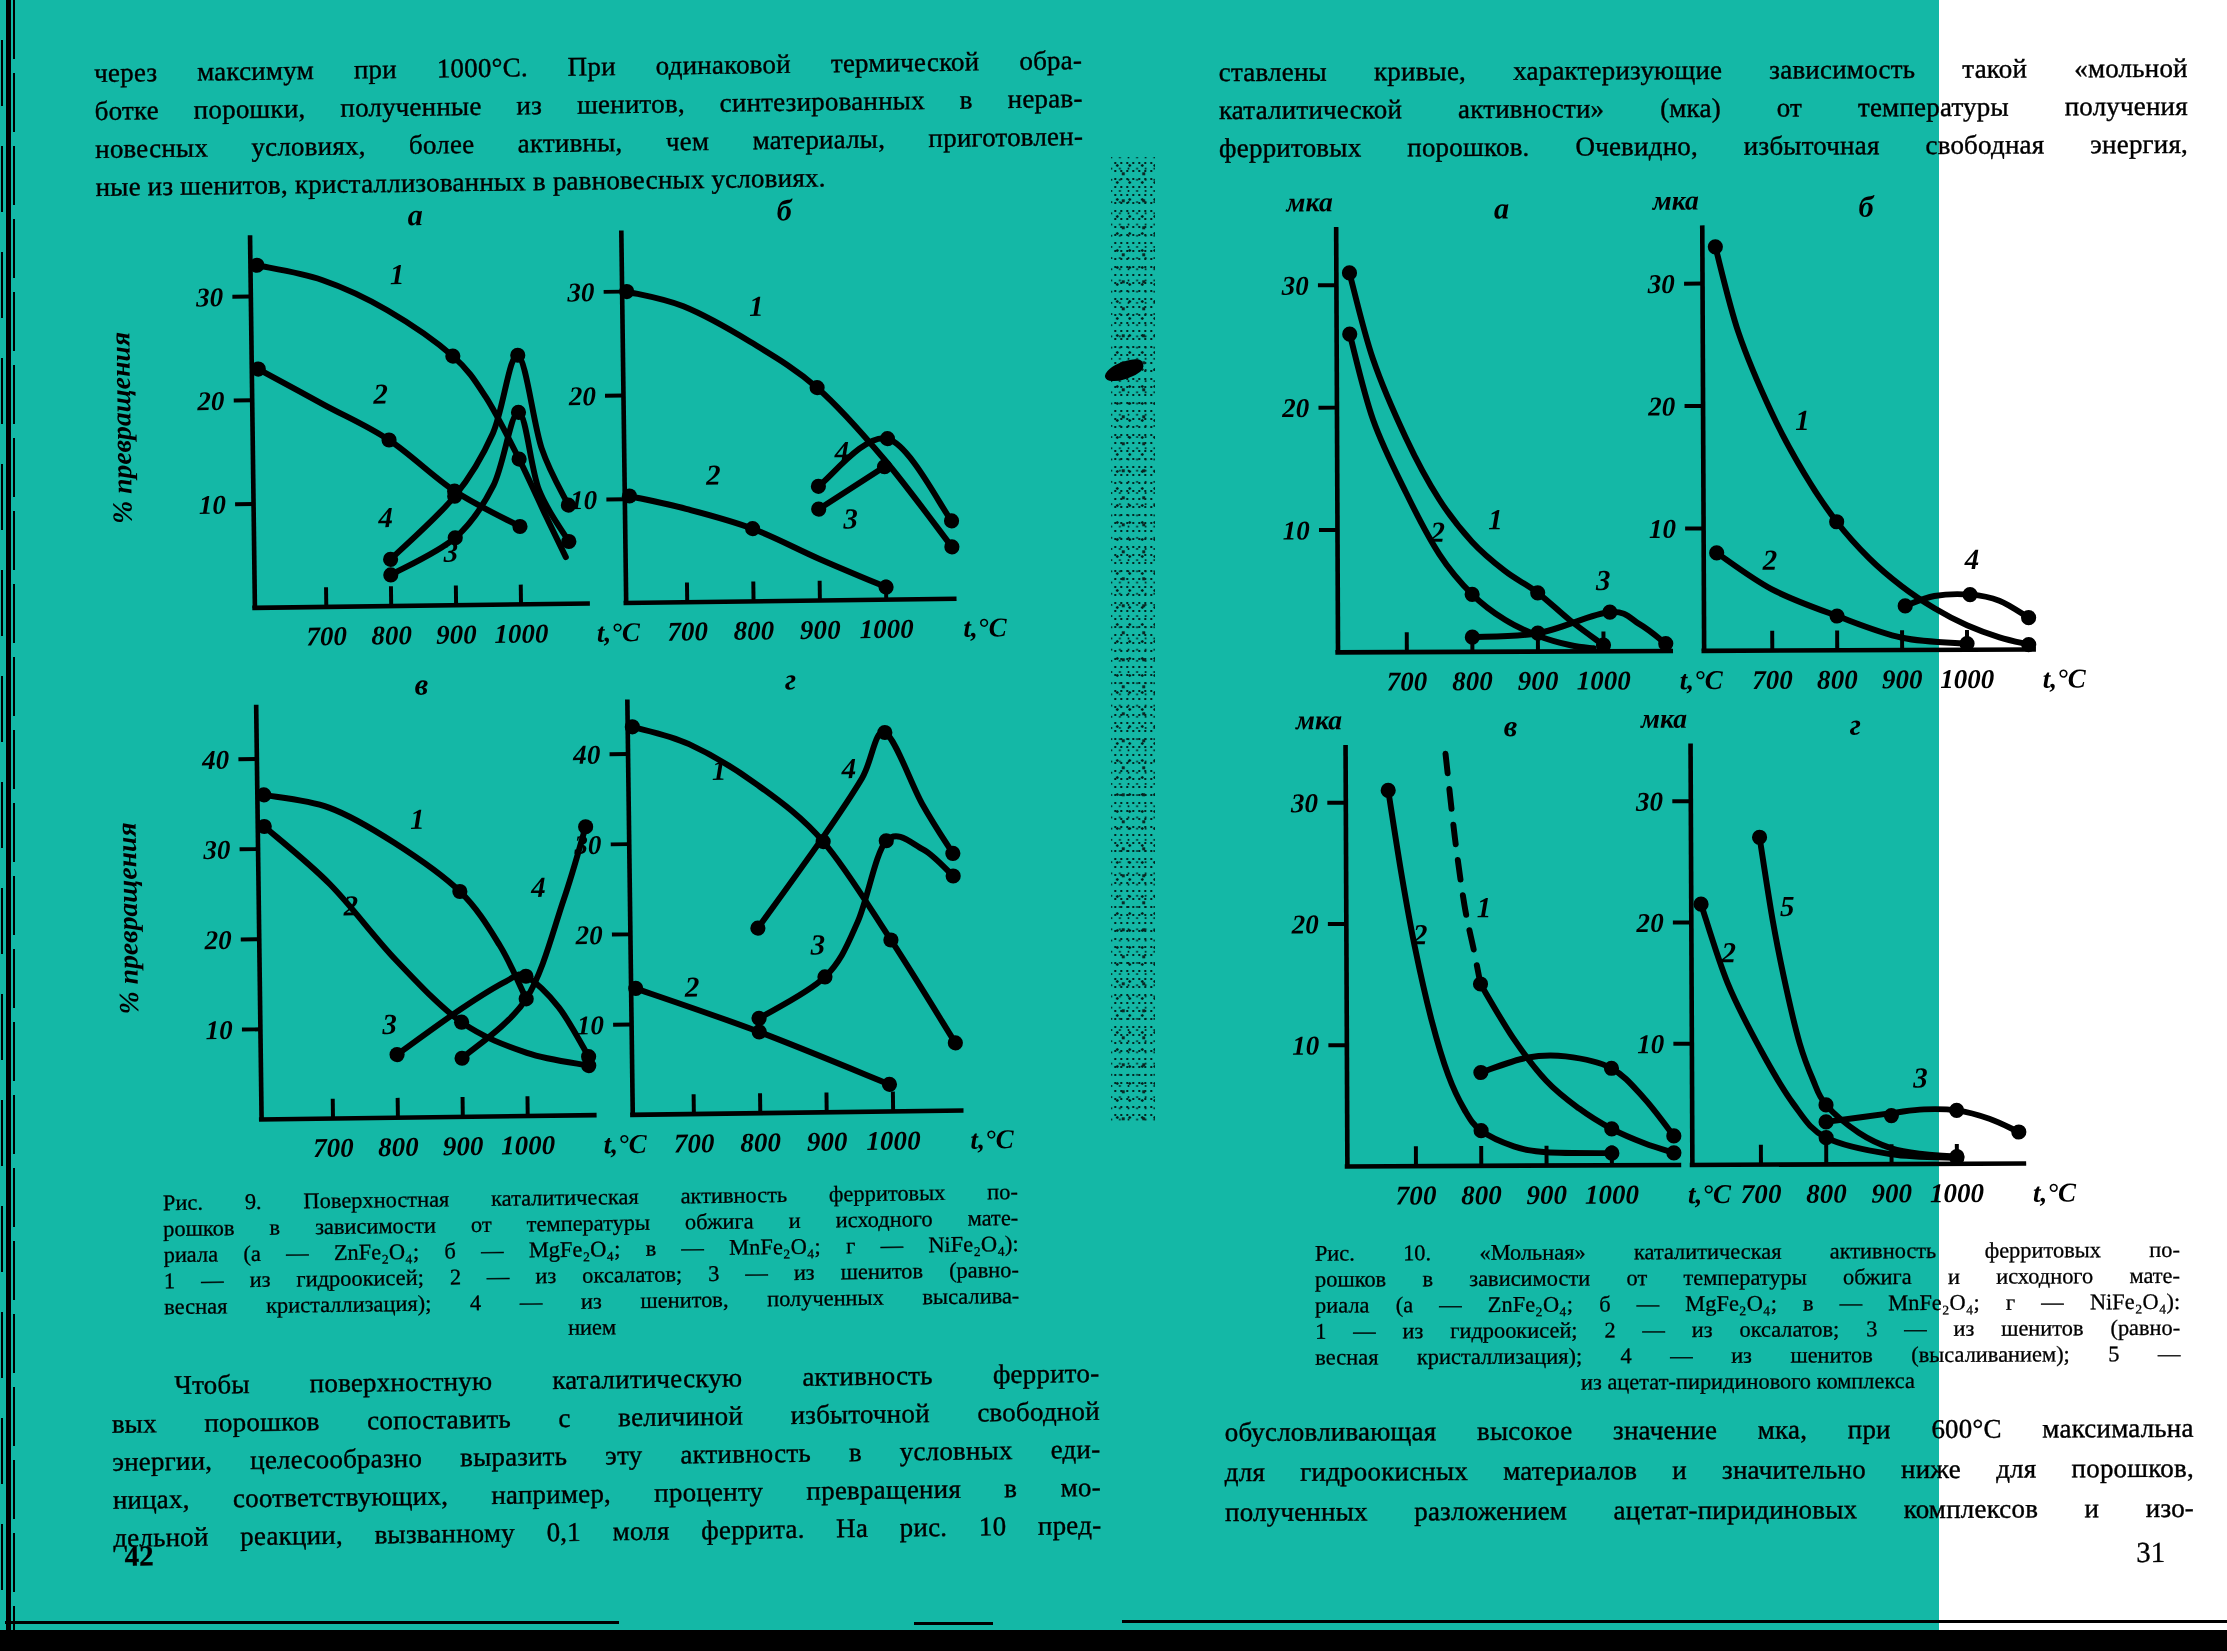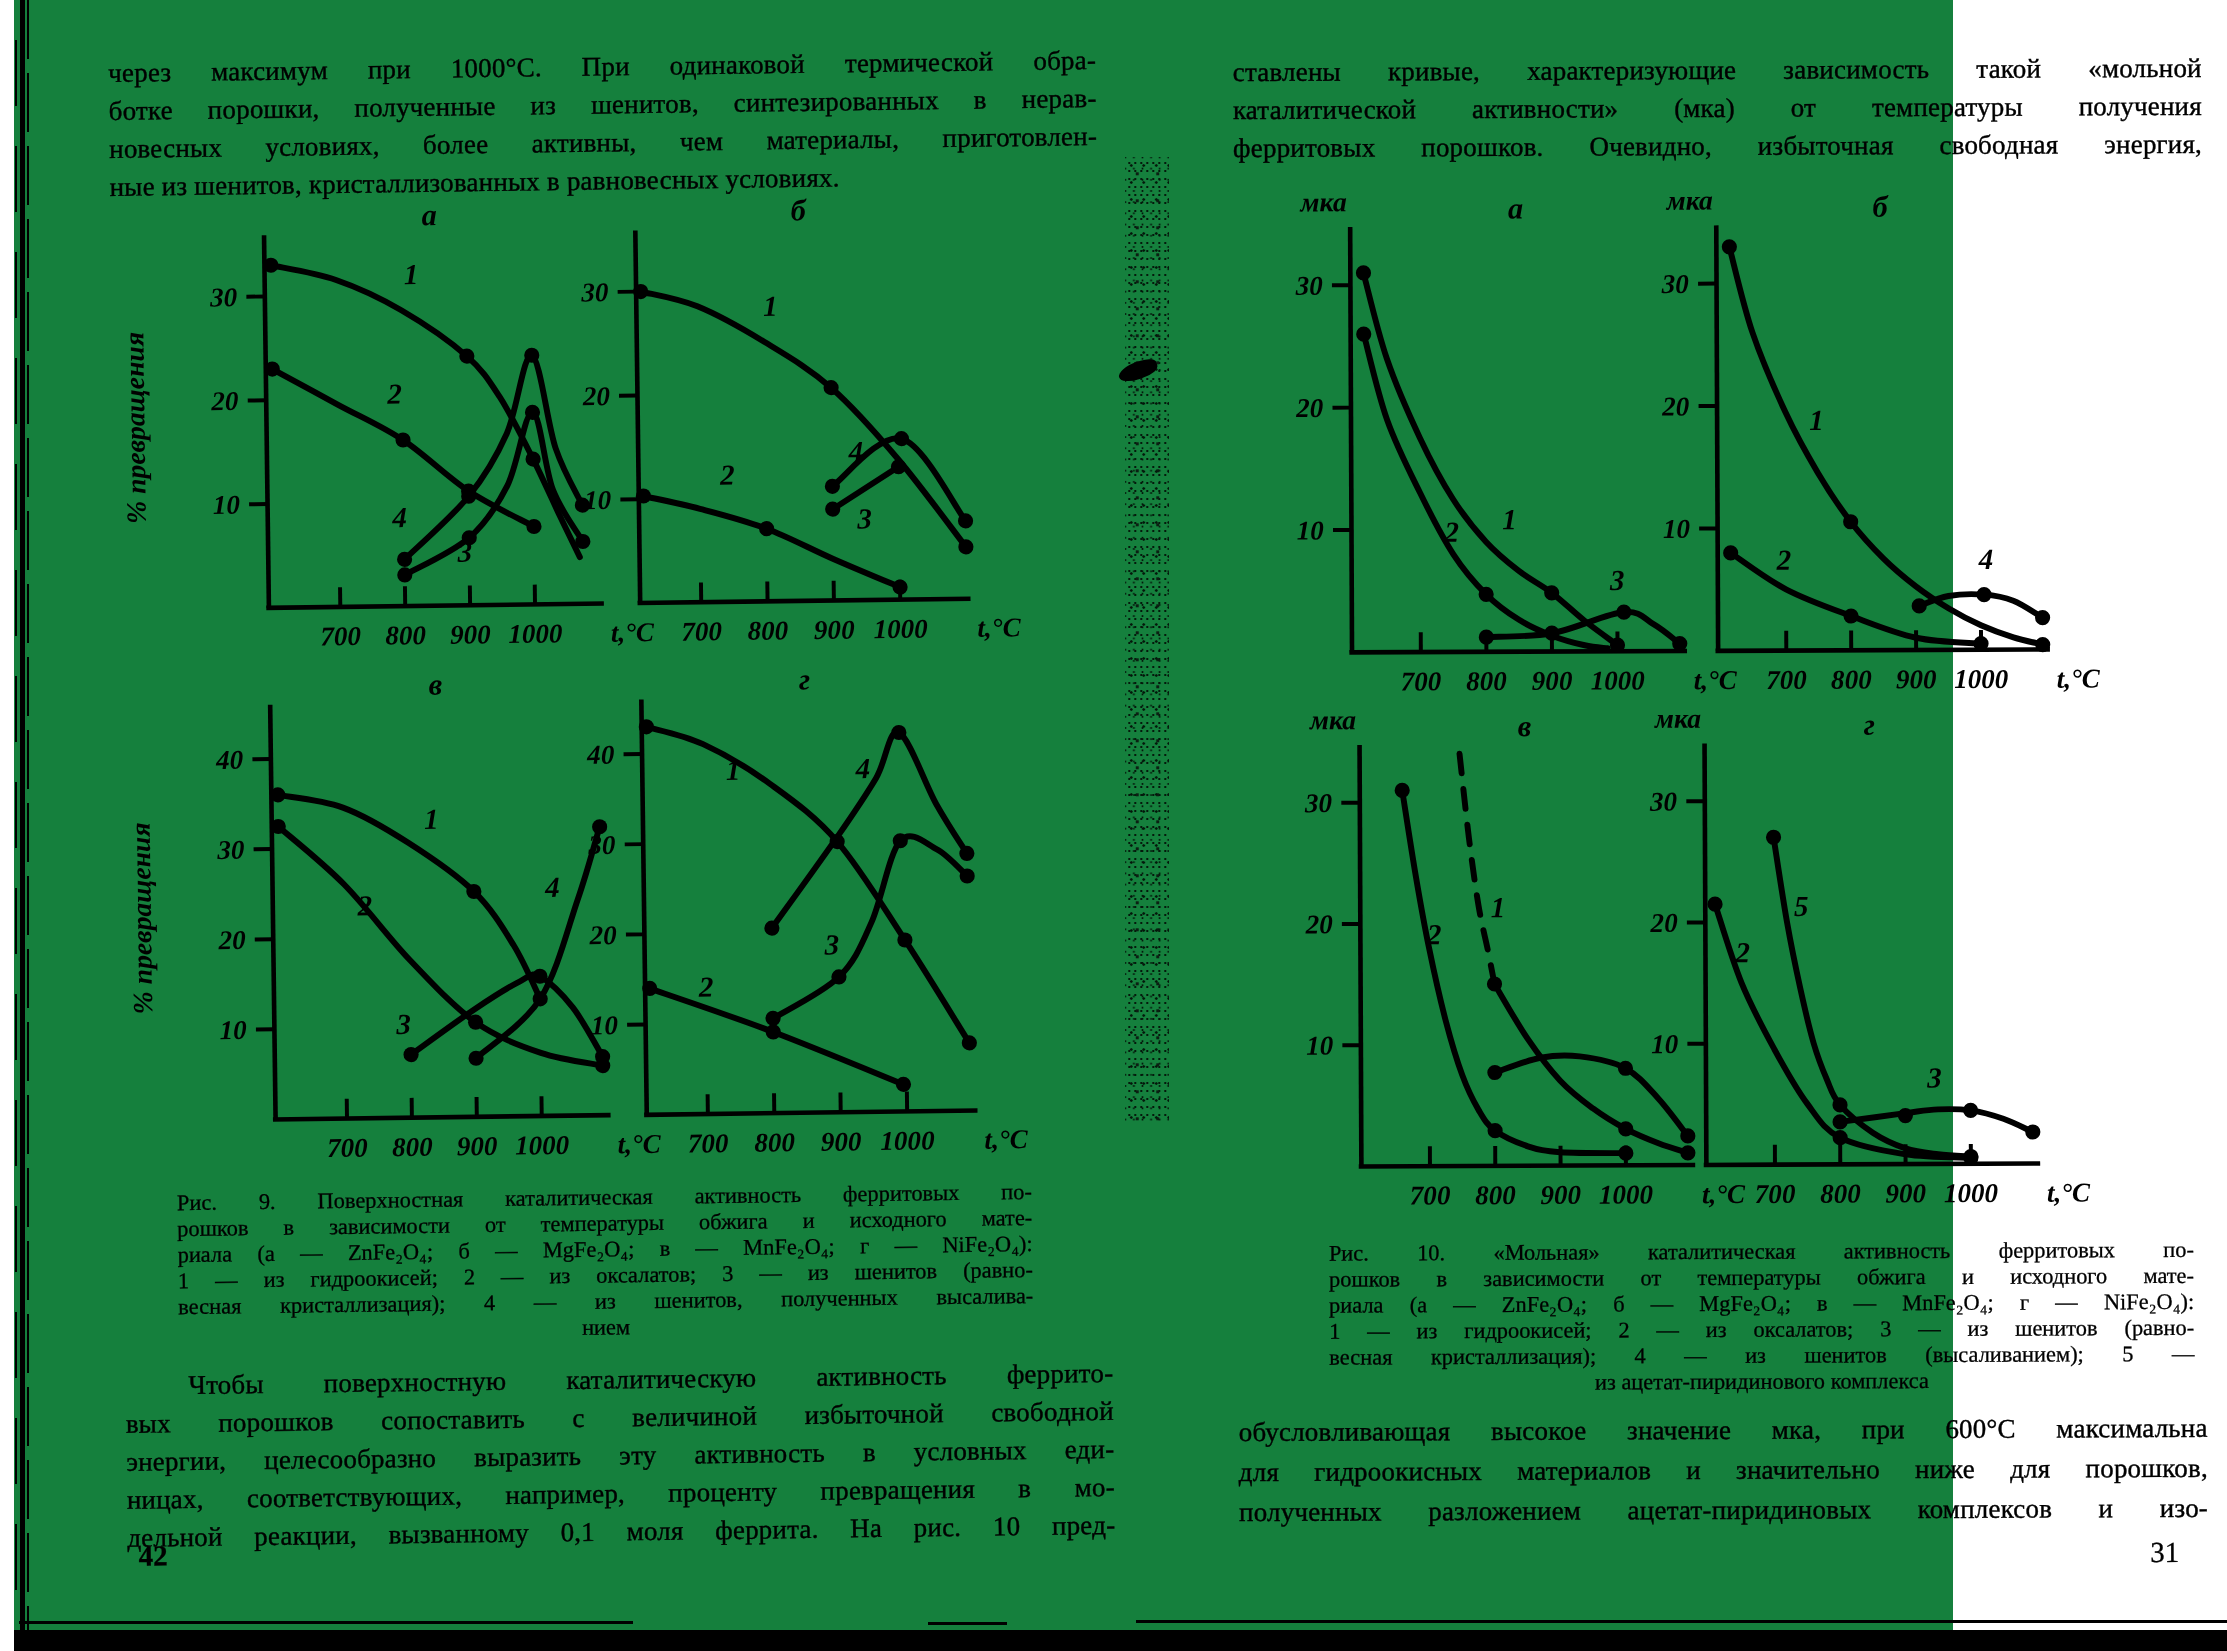--- a/index.html
+++ b/index.html
@@ -1,17 +1,17 @@
 <!DOCTYPE html>
 <html style="font-size:10.6px"><head>
 <meta charset="utf-8">
 <style>
   html,body{margin:0;padding:0;background:#ffffff;width:2227px;height:1651px;overflow:hidden;}
-  #root{position:relative;width:1939px;height:1651px;background:#15803d;color:#000;
-        font-family:"Liberation Serif","DejaVu Serif",serif;margin-left:14px;}
+  #root{position:relative;width:1939px;height:1651px;background:#14b8a6;color:#000;
+        font-family:"Liberation Serif","DejaVu Serif",serif;}
   .abs{position:absolute;}
   .para{font-size:27px;line-height:38px;text-align:justify;text-align-last:justify;
         letter-spacing:0.2px;-webkit-text-stroke:0.4px #000;}
   .para .ln{display:block;}
   .para .short{text-align-last:left;}
   .para .ind{text-indent:63px;}
   .cap{font-size:22.4px;line-height:26px;text-align:justify;text-align-last:justify;
        -webkit-text-stroke:0.3px #000;}
   .cap .ln{display:block;}
   .cap .ctr{text-align:center;text-align-last:center;}

